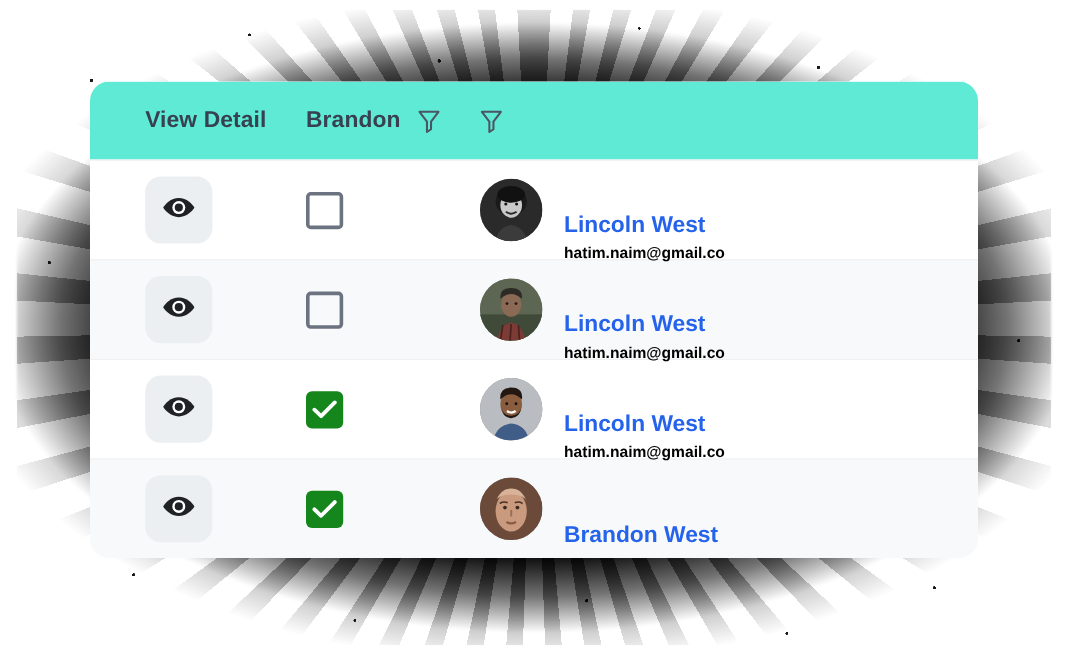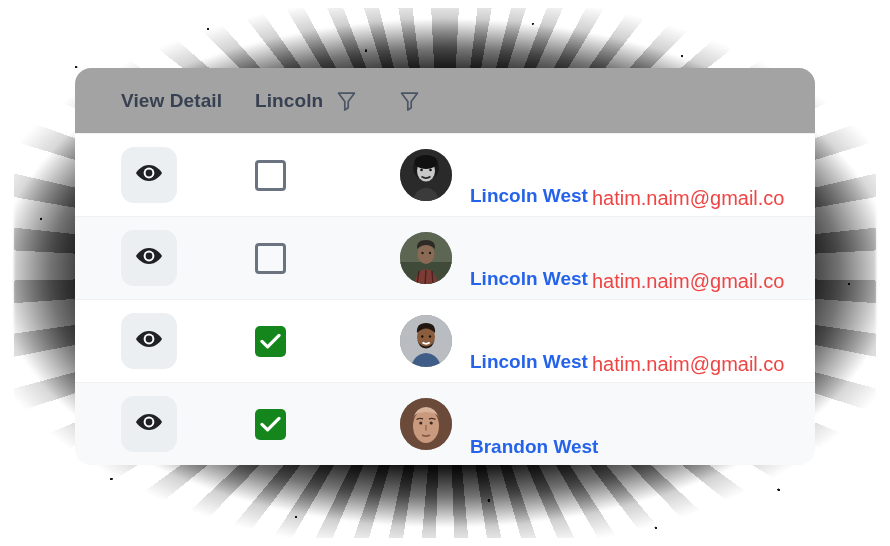--- a/index.html
+++ b/index.html
@@ -78,21 +78,21 @@
     border-radius: 16px;
     overflow: hidden;
     z-index: 5;
   }
 
   
   .table-header {
     display: flex;
     align-items: center;
     height: 65px;
-    background: #a3a3a3;
+    background: #5eead4;
   }
   .th {
     display: flex;
     align-items: center;
     gap: 14px;
     font-size: 19px;
     font-weight: 600;
     color: #374151;
     letter-spacing: 0.1px;
     white-space: nowrap;
@@ -151,54 +151,55 @@
     width: 52px;
     height: 52px;
     border-radius: 50%;
     overflow: hidden;
     flex: none;
     background: #8a8a8a;
     position: relative;
   }
   .avatar svg { display: block; width: 52px; height: 52px; }
 
-  .person { display: flex; gap: 4px; margin-top: 46px; }
+  .person { display: flex; flex-direction: column; gap: 4px; margin-top: 46px; }
   .person-name {
     font-size: 19px;
     font-weight: 700;
     color: #2563eb;
     line-height: 1.1;
     white-space: nowrap;
   }
   .person-sub {
-    font-size: 20px;
-    color: #ef4444;
+    font-size: 13px;
+    color: #000000;
     line-height: 1.2;
     white-space: nowrap;
+    font-weight: bold;
   }
 </style>
 </head>
 <body>
 
 <div id="stage">
 
   <div class="shadow-layer"></div>
   <div class="shadow-noise"></div>
   <div class="shadow-speckle"></div>
 
   <div class="card">
 
     <div class="table-header">
 
       <div class="th th-view">
         <span>View Detail</span>
       </div>
 
       <div class="th th-ver">
-        <span>Lincoln</span>
+        <span>Brandon</span>
         <span>
           <svg class="funnel-icon" width="19" height="20" viewBox="0 0 19 20" fill="none">
             <path d="M1.6 2.2h15.8L11.2 10.4v6.3l-3.4 2.3v-8.6L1.6 2.2z" stroke="#4b5563" stroke-width="1.7" stroke-linejoin="round"></path>
           </svg>
         </span>
       </div>
 
       <div class="th th-verby">
         <span>
           <svg class="funnel-icon" width="19" height="20" viewBox="0 0 19 20" fill="none">

